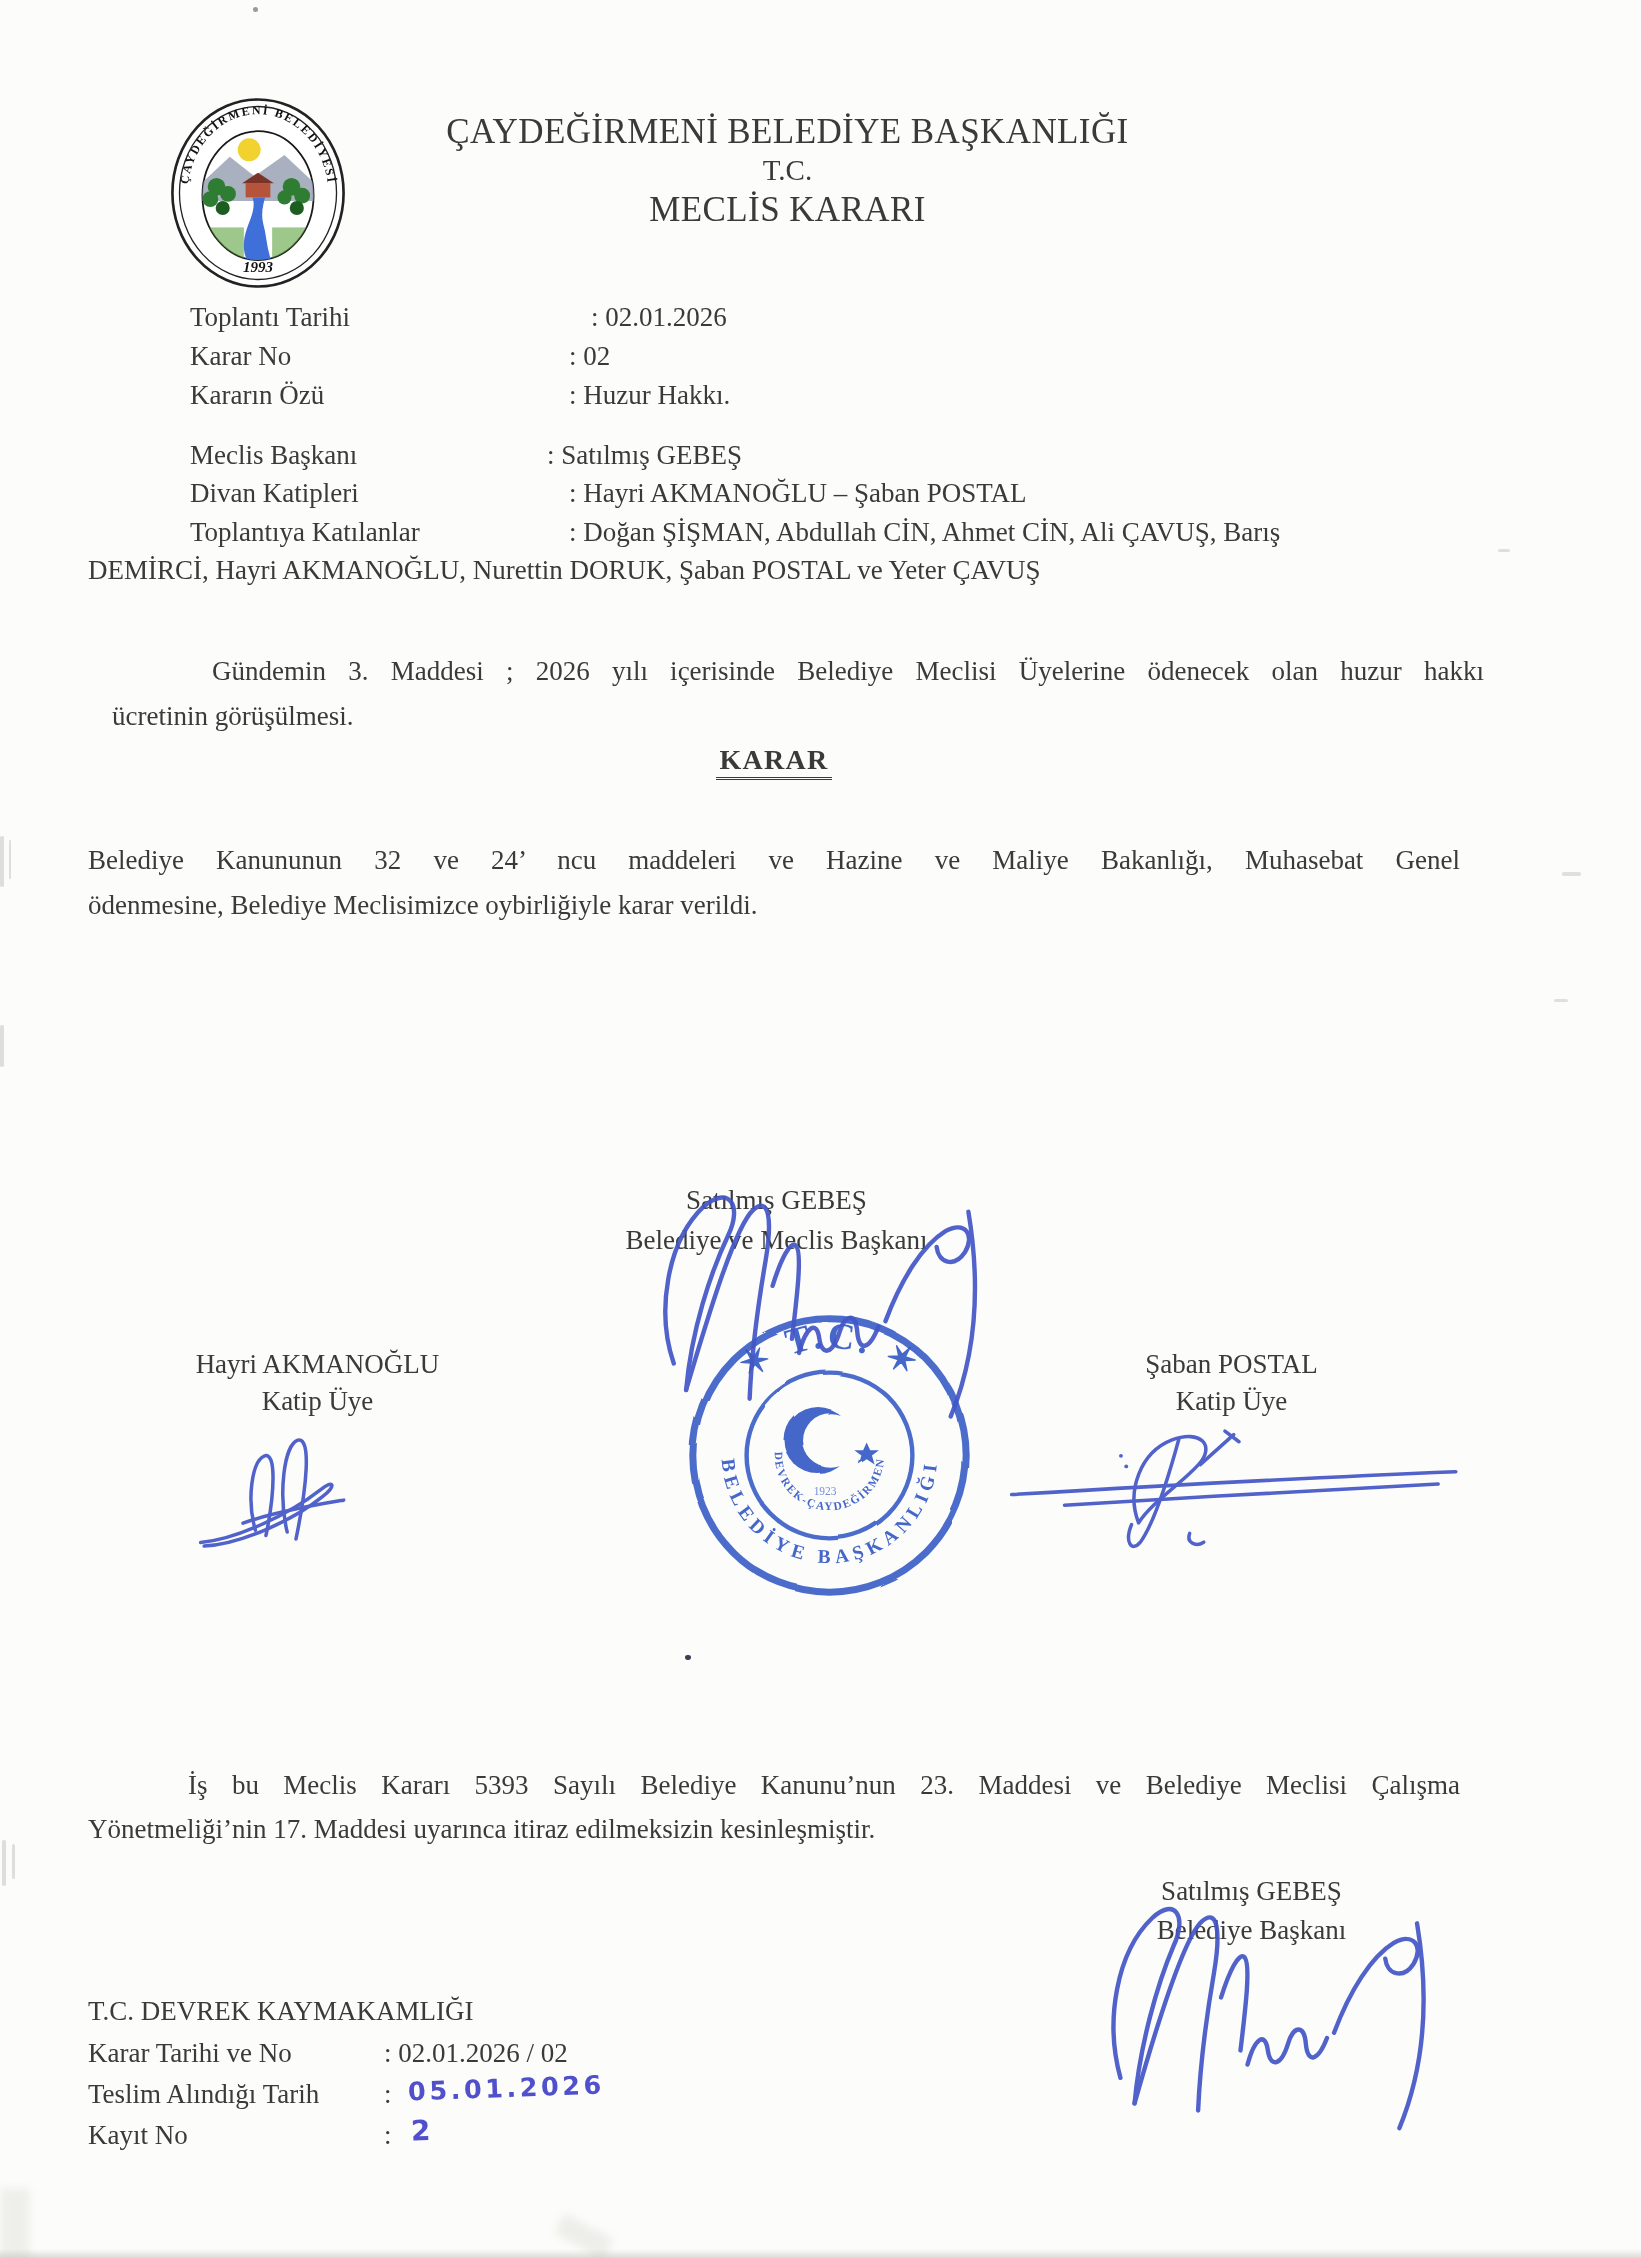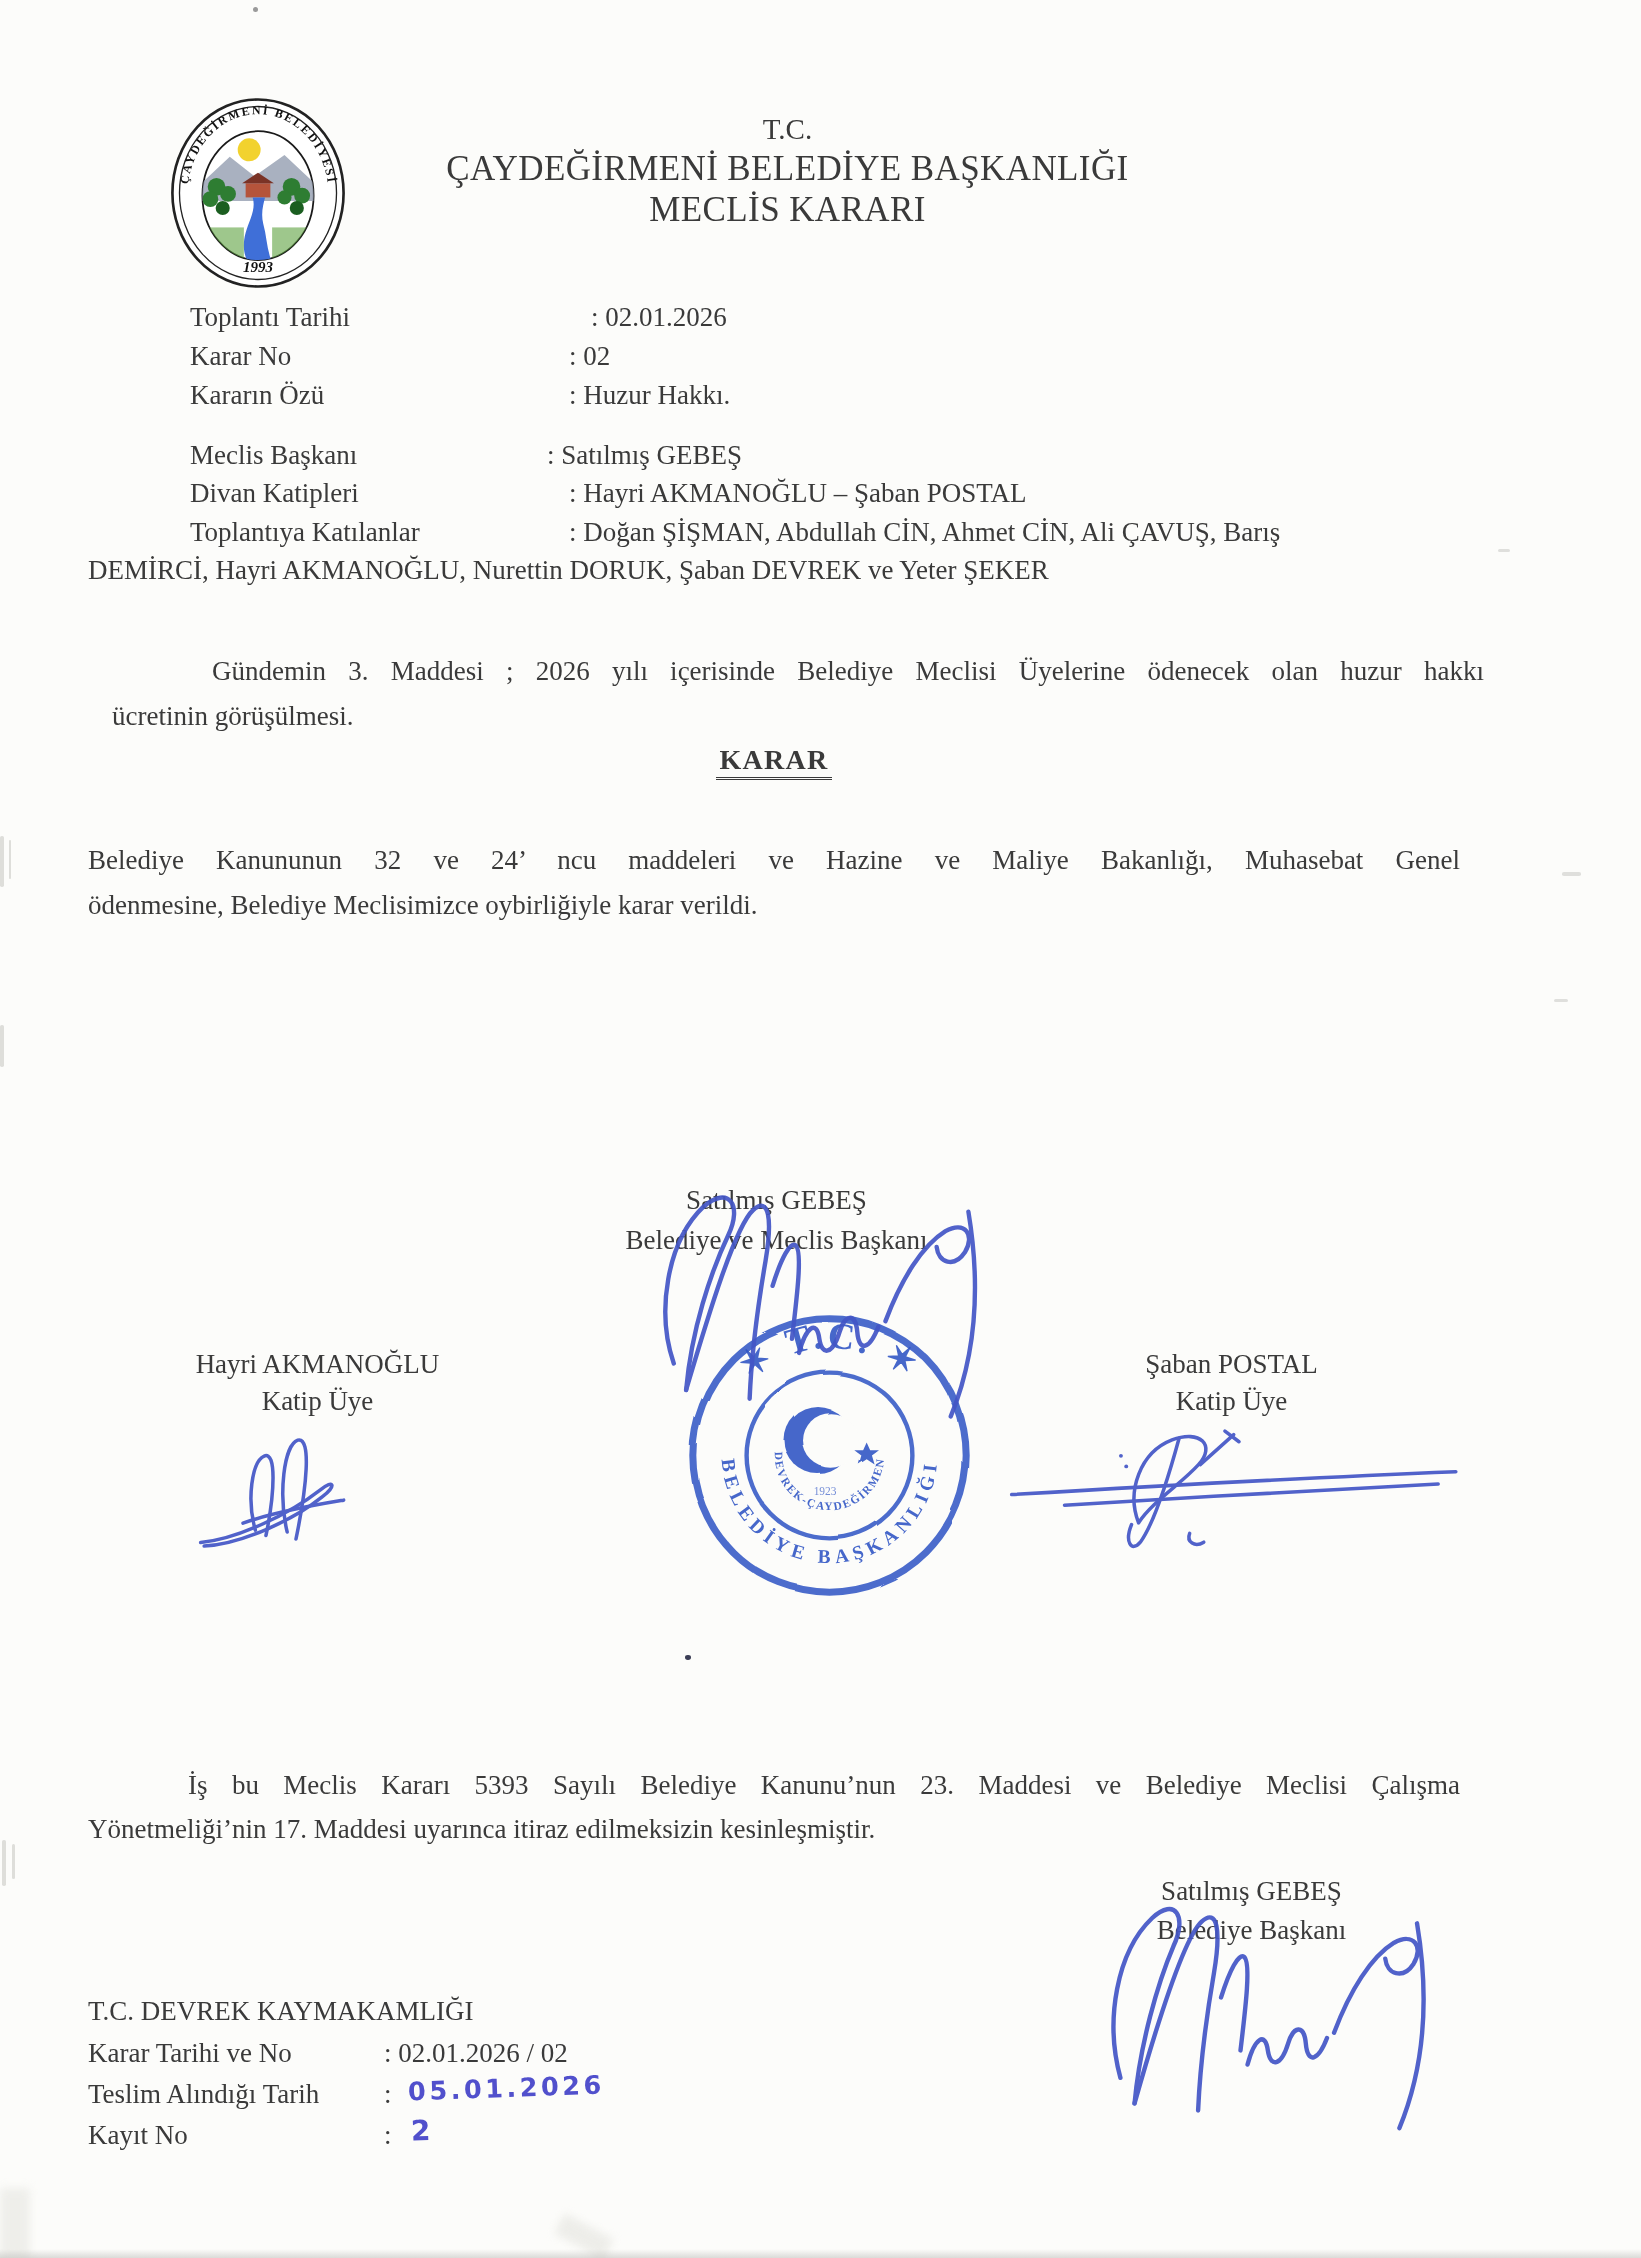--- a/index.html
+++ b/index.html
@@ -69,39 +69,39 @@
     <rect x="118" y="150" width="50" height="40" fill="#5da13f" opacity="0.6"></rect>
   </g>
   <path id="logoArc" d="M 24 134 A 80 92 0 1 1 180 134" fill="none"></path>
   <text font-size="13.5" font-weight="bold" letter-spacing="2.2" fill="#111" font-family="Liberation Serif, serif">
     <textPath href="#logoArc" startOffset="50%" text-anchor="middle">ÇAYDEĞİRMENİ BELEDİYESİ</textPath>
   </text>
   <text x="102" y="200" text-anchor="middle" font-size="17" font-weight="bold" font-style="italic" fill="#111" font-family="Liberation Serif, serif">1993</text>
 </svg>
 
 <div class="abs center" style="left:97px;top:111px;width:1381px;">
+  <div class="nw" style="font-size:35px;line-height:41px;letter-spacing:0.4px;">ÇAYDEĞİRMENİ BELEDİYE BAŞKANLIĞI</div>
   <div class="nw" style="font-size:29px;line-height:37px;">T.C.</div>
-  <div class="nw" style="font-size:35px;line-height:41px;letter-spacing:0.4px;">ÇAYDEĞİRMENİ BELEDİYE BAŞKANLIĞI</div>
   <div class="nw" style="font-size:35px;line-height:41px;letter-spacing:0.4px;">MECLİS KARARI</div>
 </div>
 
 <div class="abs doc-text nw" style="left:190px;top:298px;">Toplantı Tarihi</div>
 <div class="abs doc-text nw" style="left:567px;top:298px;margin-left:24px;">: 02.01.2026</div>
 <div class="abs doc-text nw" style="left:190px;top:337px;">Karar No</div>
 <div class="abs doc-text nw" style="left:569px;top:337px;">: 02</div>
 <div class="abs doc-text nw" style="left:190px;top:376px;">Kararın Özü</div>
 <div class="abs doc-text nw" style="left:569px;top:376px;">: Huzur Hakkı.</div>
 
 <div class="abs doc-text nw" style="left:190px;top:436px;">Meclis Başkanı</div>
 <div class="abs doc-text nw" style="left:547px;top:436px;">: Satılmış GEBEŞ</div>
 <div class="abs doc-text nw" style="left:190px;top:474px;">Divan Katipleri</div>
 <div class="abs doc-text nw" style="left:569px;top:474px;">: Hayri AKMANOĞLU – Şaban POSTAL</div>
 <div class="abs doc-text nw" style="left:190px;top:513px;">Toplantıya Katılanlar</div>
 <div class="abs doc-text nw" style="left:569px;top:513px;">: Doğan ŞİŞMAN, Abdullah CİN, Ahmet CİN,  Ali ÇAVUŞ, Barış</div>
-<div class="abs doc-text nw" style="left:88px;top:551px;">DEMİRCİ, Hayri AKMANOĞLU, Nurettin DORUK, Şaban DEVREK ve Yeter ŞEKER</div>
+<div class="abs doc-text nw" style="left:88px;top:551px;">DEMİRCİ, Hayri AKMANOĞLU, Nurettin DORUK, Şaban POSTAL ve Yeter ÇAVUŞ</div>
 
 <div class="abs para" style="left:88px;top:649px;margin-left:24px;">
   <div class="jl indent">Gündemin 3. Maddesi ;  2026 yılı içerisinde Belediye Meclisi Üyelerine ödenecek olan huzur hakkı</div>
   <div class="nw">ücretinin görüşülmesi.</div>
 </div>
 
 <div class="abs center" style="left:88px;top:744px;width:1372px;">
   <span class="karar-underline">KARAR</span>
 </div>
 

